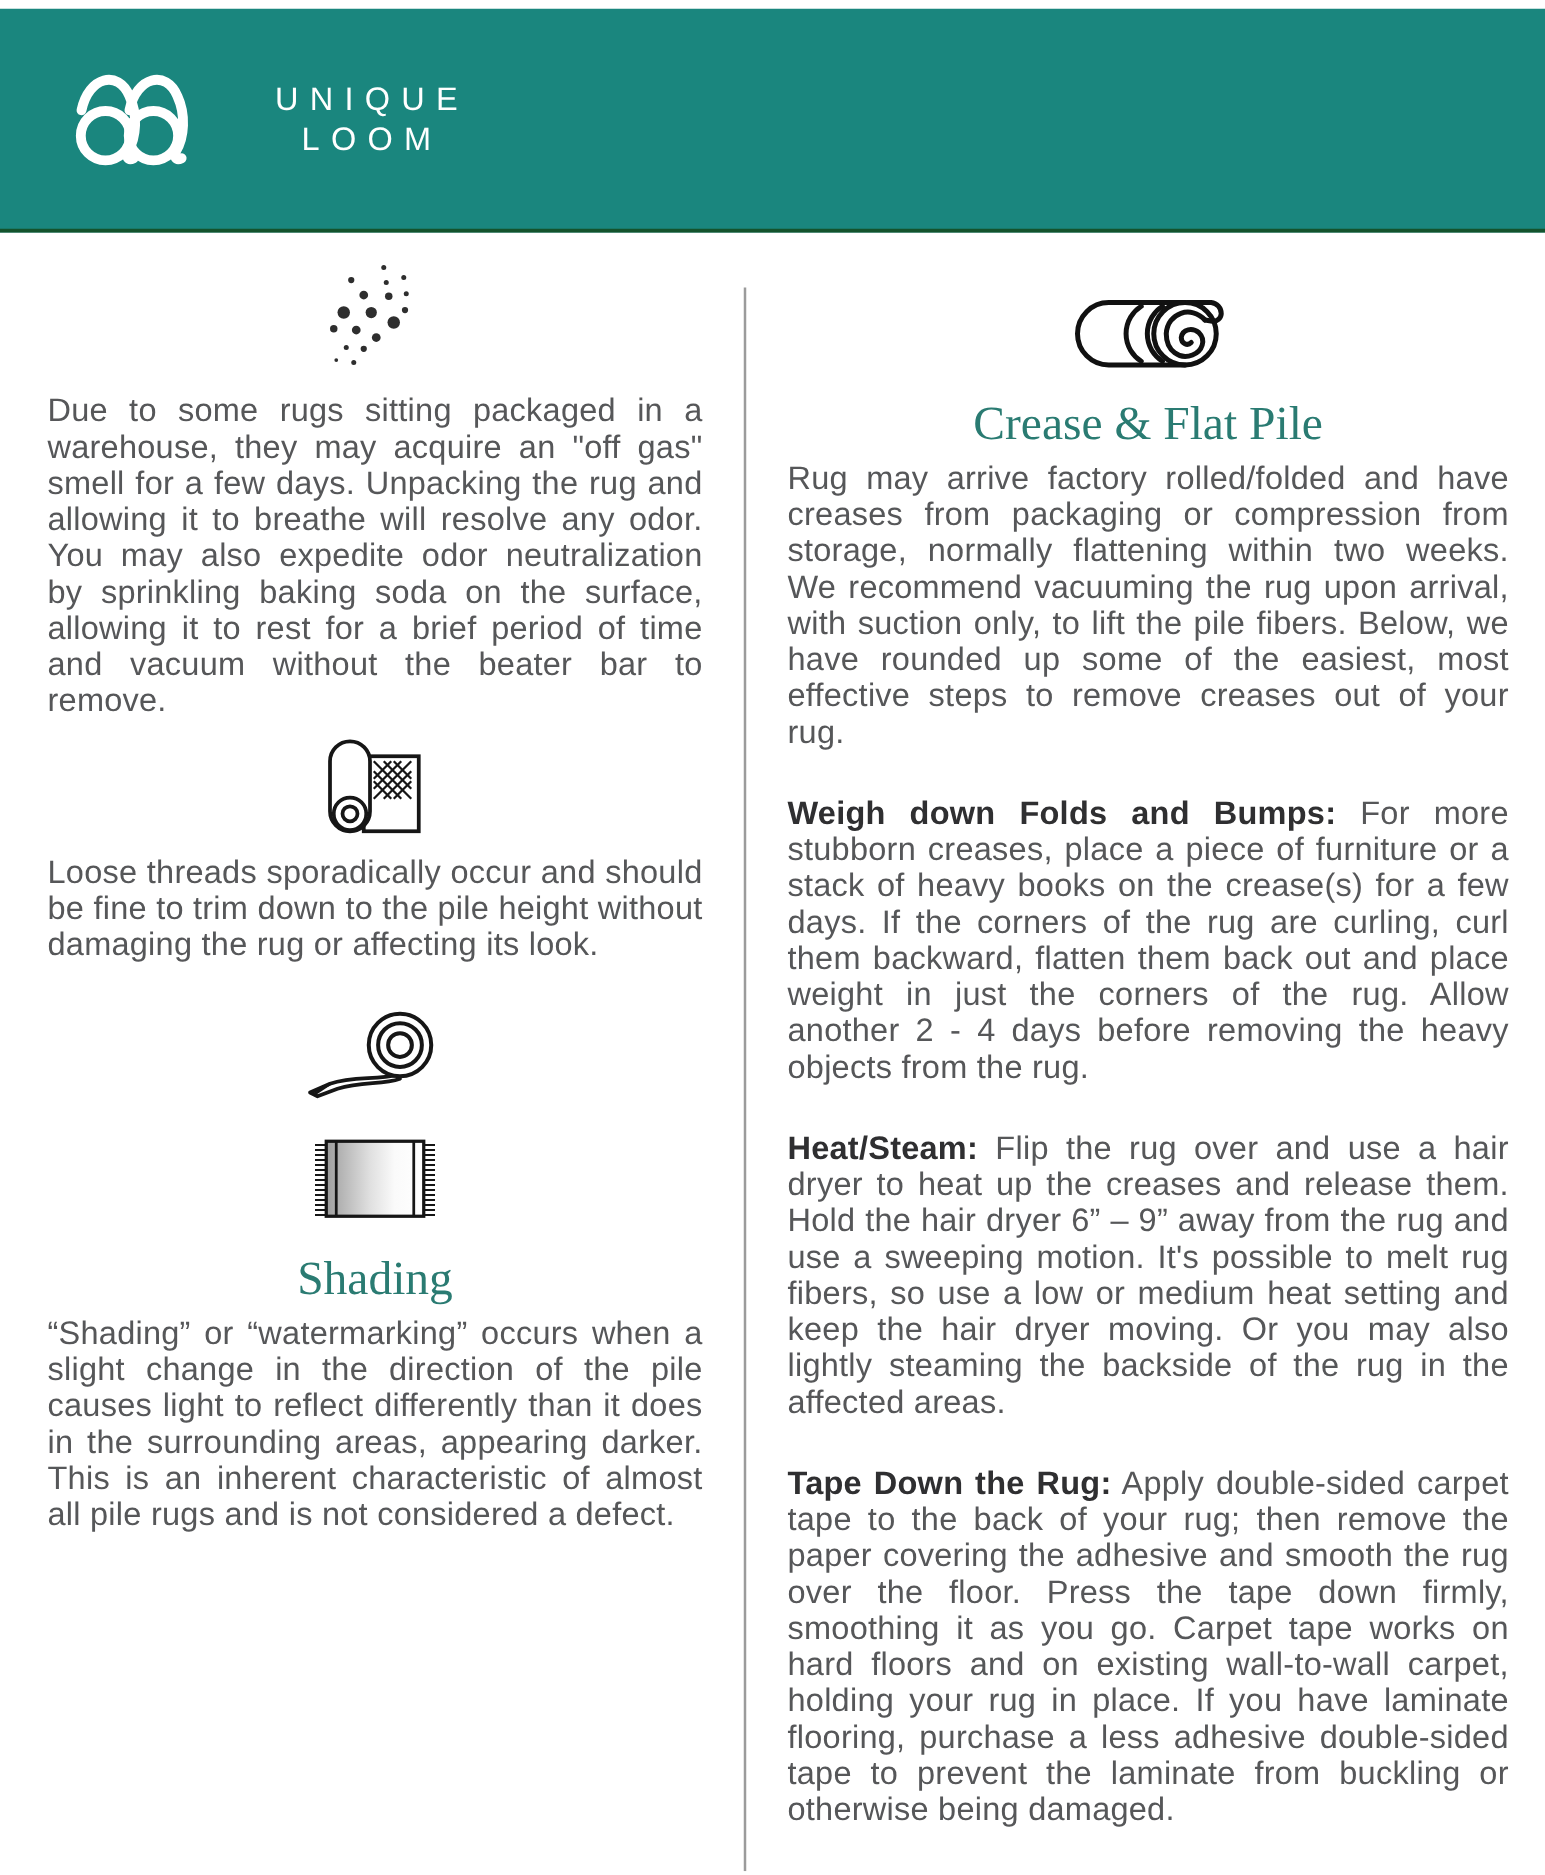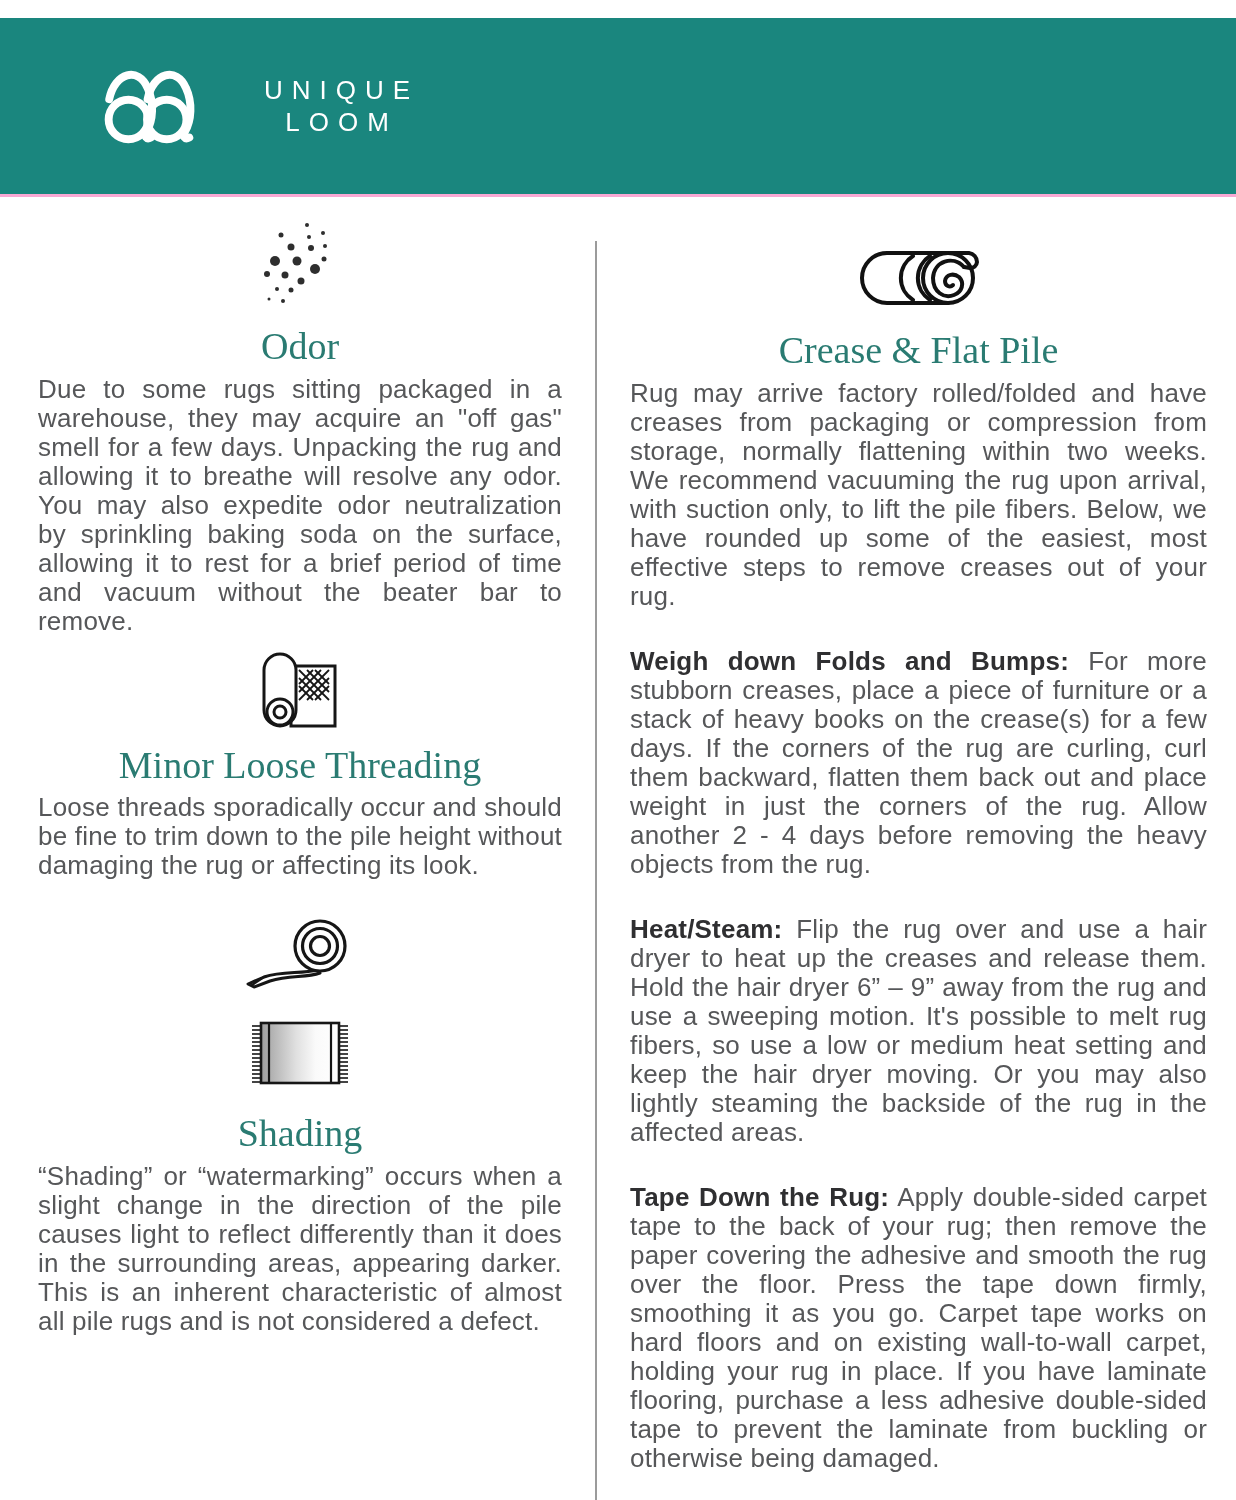--- a/index.html
+++ b/index.html
@@ -1,23 +1,23 @@
 <!DOCTYPE html>
 <html><head>
 <meta charset="utf-8">
 <style>
   html,body{width:1236px;height:1500px;margin:0;padding:0;overflow:hidden;background:#ffffff;}
   body{font-family:"Liberation Sans", sans-serif;}
 
   
   .header{
-    margin-top:18px;height:179px;background:#1a867e;
-    border-bottom:3px solid #f9a8d4;
+    margin-top:7px;height:179px;background:#1a867e;
+    border-bottom:3px solid #14532d;
     display:flex;align-items:center;
-    padding-left:100px;box-sizing:border-box;
+    padding-left:56px;box-sizing:border-box;
   }
   .logo{flex:0 0 auto;}
   .brand{
     margin-left:26px;color:#ffffff;text-align:center;
     font-size:26px;letter-spacing:9px;line-height:1.25;font-weight:400;
   }
   .page-title{
     margin-left:50px;color:#ffffff;
     font-family:"Liberation Serif", serif;
     font-size:80px;letter-spacing:11px;white-space:nowrap;
@@ -88,21 +88,20 @@
         <circle cx="67" cy="40" r="2.5"></circle>
           <circle cx="10" cy="55" r="3"></circle>
           <circle cx="28" cy="56" r="3.5"></circle>
         <circle cx="58" cy="50" r="5"></circle>
           <circle cx="44" cy="62" r="3.5"></circle>
           <circle cx="20" cy="70" r="2"></circle>
         <circle cx="34" cy="71" r="2.5"></circle>
           <circle cx="12" cy="80" r="1.5"></circle>
           <circle cx="26" cy="82" r="2"></circle>
       </svg>
-      <h2>Odor</h2>
       <p>Due to some rugs sitting packaged in a warehouse, they may acquire an "off gas" smell for a few days. Unpacking the rug and allowing it to breathe will resolve any odor. You may also expedite odor neutralization by sprinkling baking soda on the surface, allowing it to rest for a brief period of time and vacuum without the beater bar to remove.</p>
     </section>
 
     <section class="sec s2">
       <svg class="icon" width="78" height="86" viewBox="0 0 78 86" fill="none" stroke="#161616">
         <rect x="30" y="14" width="44" height="60" fill="#ffffff" stroke-width="3"></rect>
         <g stroke-width="1.8">
           <path d="M38 26 L60 48"></path>
             <path d="M38 18 L68 48"></path>
             <path d="M46 18 L68 40"></path>
@@ -111,21 +110,20 @@
           <path d="M38 40 L60 18"></path>
             <path d="M38 48 L68 18"></path>
             <path d="M46 48 L68 26"></path>
           <path d="M54 48 L68 34"></path>
             <path d="M38 32 L52 18"></path>
         </g>
         <rect x="3" y="2" width="32" height="72" rx="16" fill="#ffffff" stroke-width="3"></rect>
         <circle cx="19" cy="60" r="13" fill="#ffffff" stroke-width="3"></circle>
         <circle cx="19" cy="60" r="6" fill="#ffffff" stroke-width="3"></circle>
       </svg>
-      <h2>Minor Loose Threading</h2>
       <p>Loose threads sporadically occur and should be fine to trim down to the pile height without damaging the rug or affecting its look.</p>
     </section>
 
     <section class="sec s3">
       <svg class="icon" width="112" height="74" viewBox="0 0 112 74" fill="none" stroke="#161616" stroke-linecap="round" stroke-linejoin="round">
         <path d="M74 54 C56 58, 38 55, 20 61 L4 68 L10 71 L26 65 C46 59, 62 62, 76 57" stroke-width="3"></path>
         <path d="M20 61 L8 69" stroke-width="2.4"></path>
         <circle cx="76" cy="30" r="25" fill="#ffffff" stroke-width="3.2"></circle>
         <circle cx="76" cy="30" r="17.5" stroke-width="3.2"></circle>
         <circle cx="76" cy="30" r="9.5" stroke-width="3.2"></circle>

